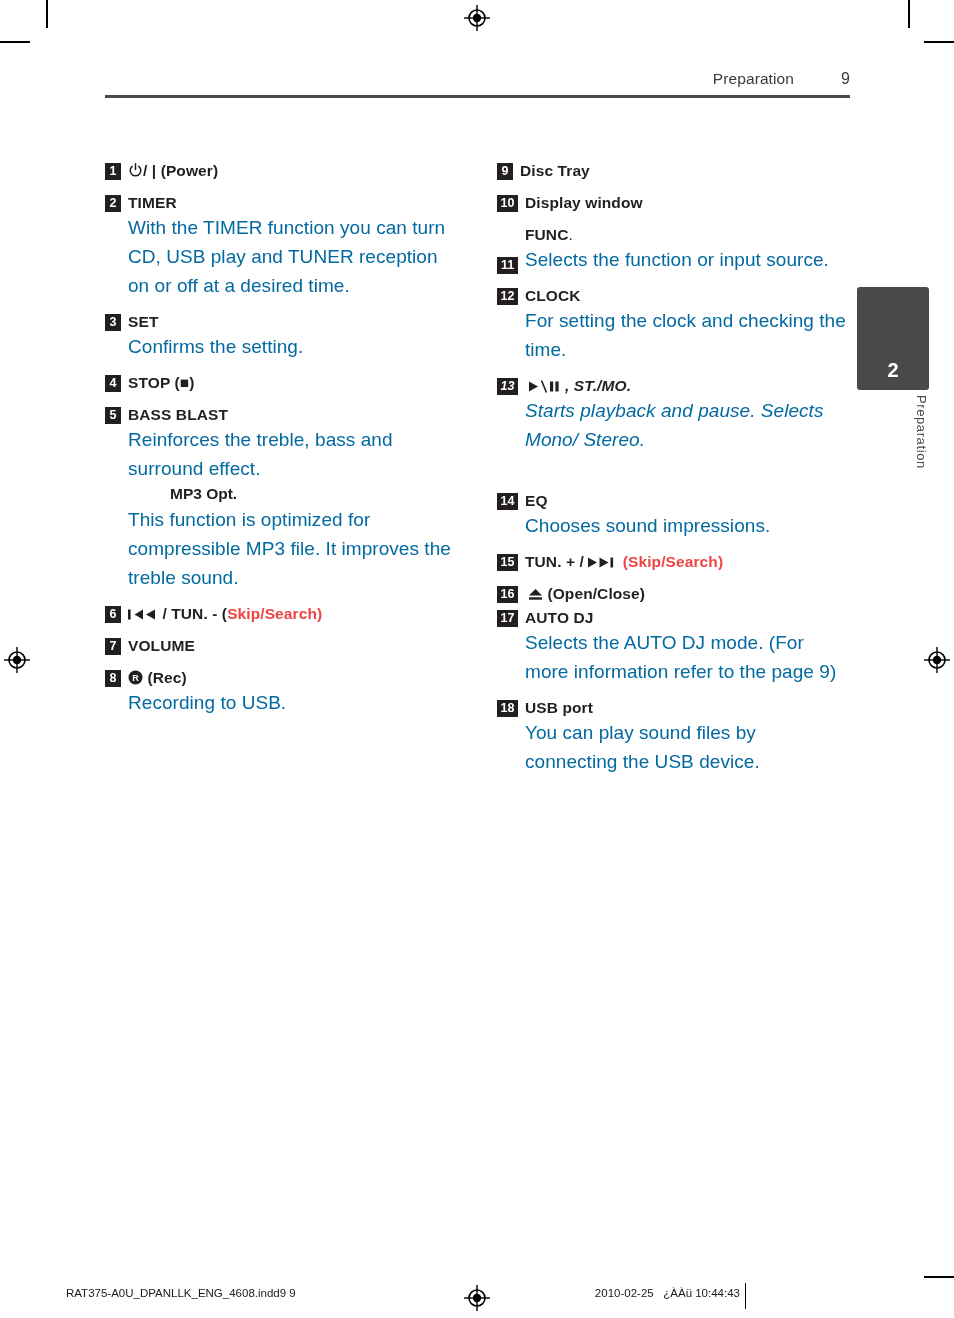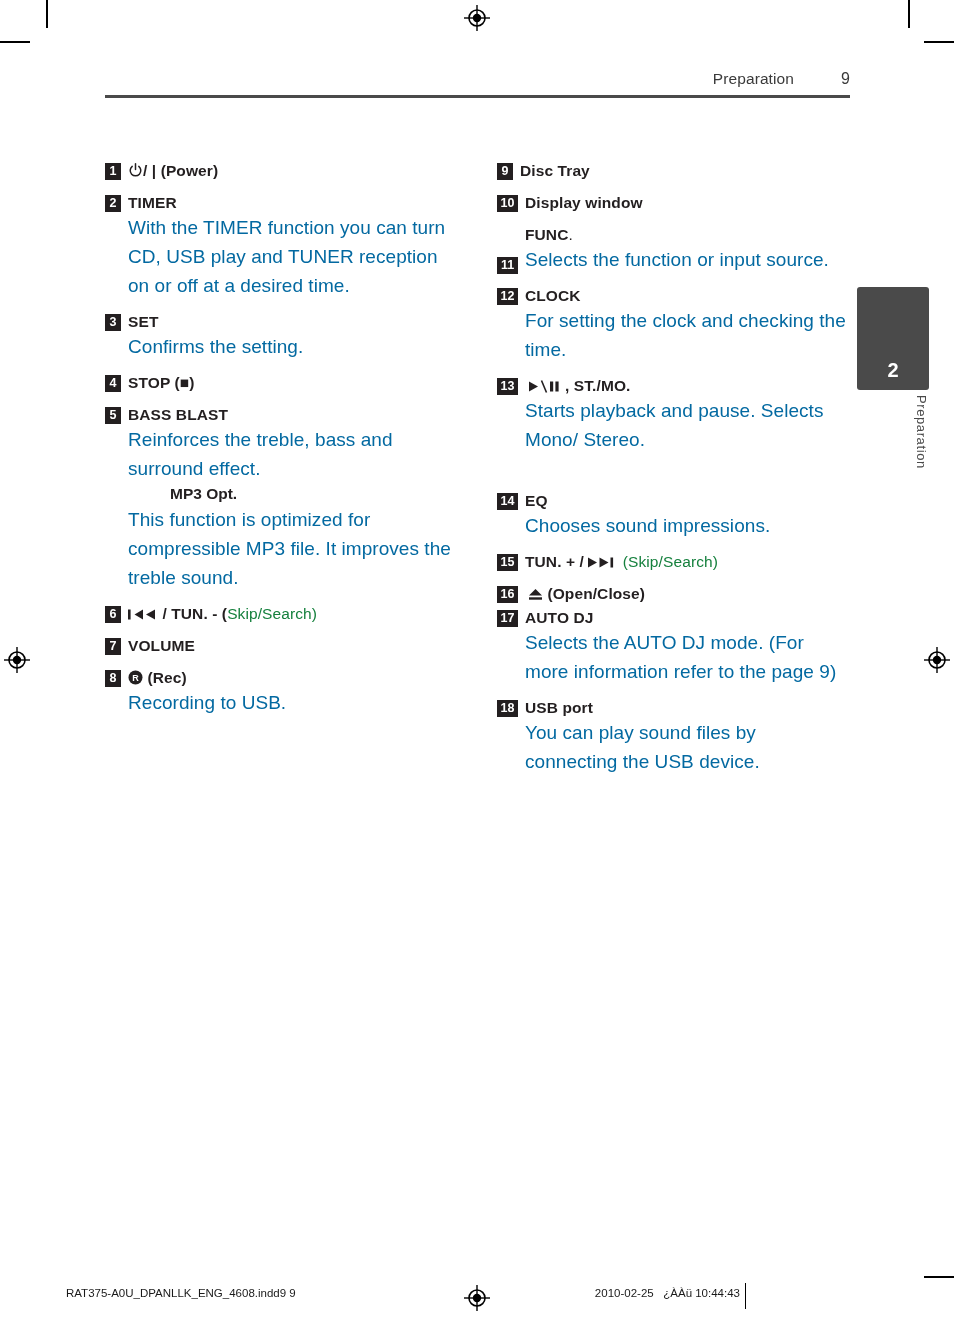--- a/index.html
+++ b/index.html
@@ -87,21 +87,21 @@
   .badge.wide{min-width:21px;}
   .entry-body{flex:1 1 auto;}
   .entry-title{
     font-size:15.5px;
     font-weight:bold;
     color:#231f20;
     line-height:21px;
     letter-spacing:.1px;
   }
   .entry-title .lite{font-weight:normal;color:#231f20;}
-  .entry-title .gray{font-weight:normal;color:#15803d;}
+  .entry-title .gray{font-weight:bold;color:#ef4444;}
   .entry-desc{
     font-size:19px;
     color:#0369a1;
     line-height:29px;
     letter-spacing:.05px;
   }
   .entry-sub{
     font-size:15.5px;
     font-weight:bold;
     color:#231f20;
@@ -302,21 +302,21 @@
     </div>
 
     <div class="entry" style="margin-bottom:11px;">
       <div class="badge wide">12</div>
       <div class="entry-body">
         <div class="entry-title">CLOCK</div>
         <div class="entry-desc">For setting the clock and checking the time.</div>
       </div>
     </div>
 
-    <div class="entry" style="margin-bottom:2px;">
+    <div class="entry" style="margin-bottom:2px;font-style:italic;">
       <div class="badge wide">13</div>
       <div class="entry-body">
         <div class="entry-title">
           <span class="gi" style="margin-left:4px;">
             <svg width="36" height="13" viewBox="0 0 36 13">
               <polygon points="0,1.5 0,11.5 9,6.5" fill="#231f20"></polygon>
               <line x1="12.5" y1="0.5" x2="17.5" y2="12.5" stroke="#231f20" stroke-width="1.6"></line>
               <rect x="21" y="1.5" width="3.2" height="10" fill="#231f20"></rect>
               <rect x="26.4" y="1.5" width="3.2" height="10" fill="#231f20"></rect>
             </svg>

